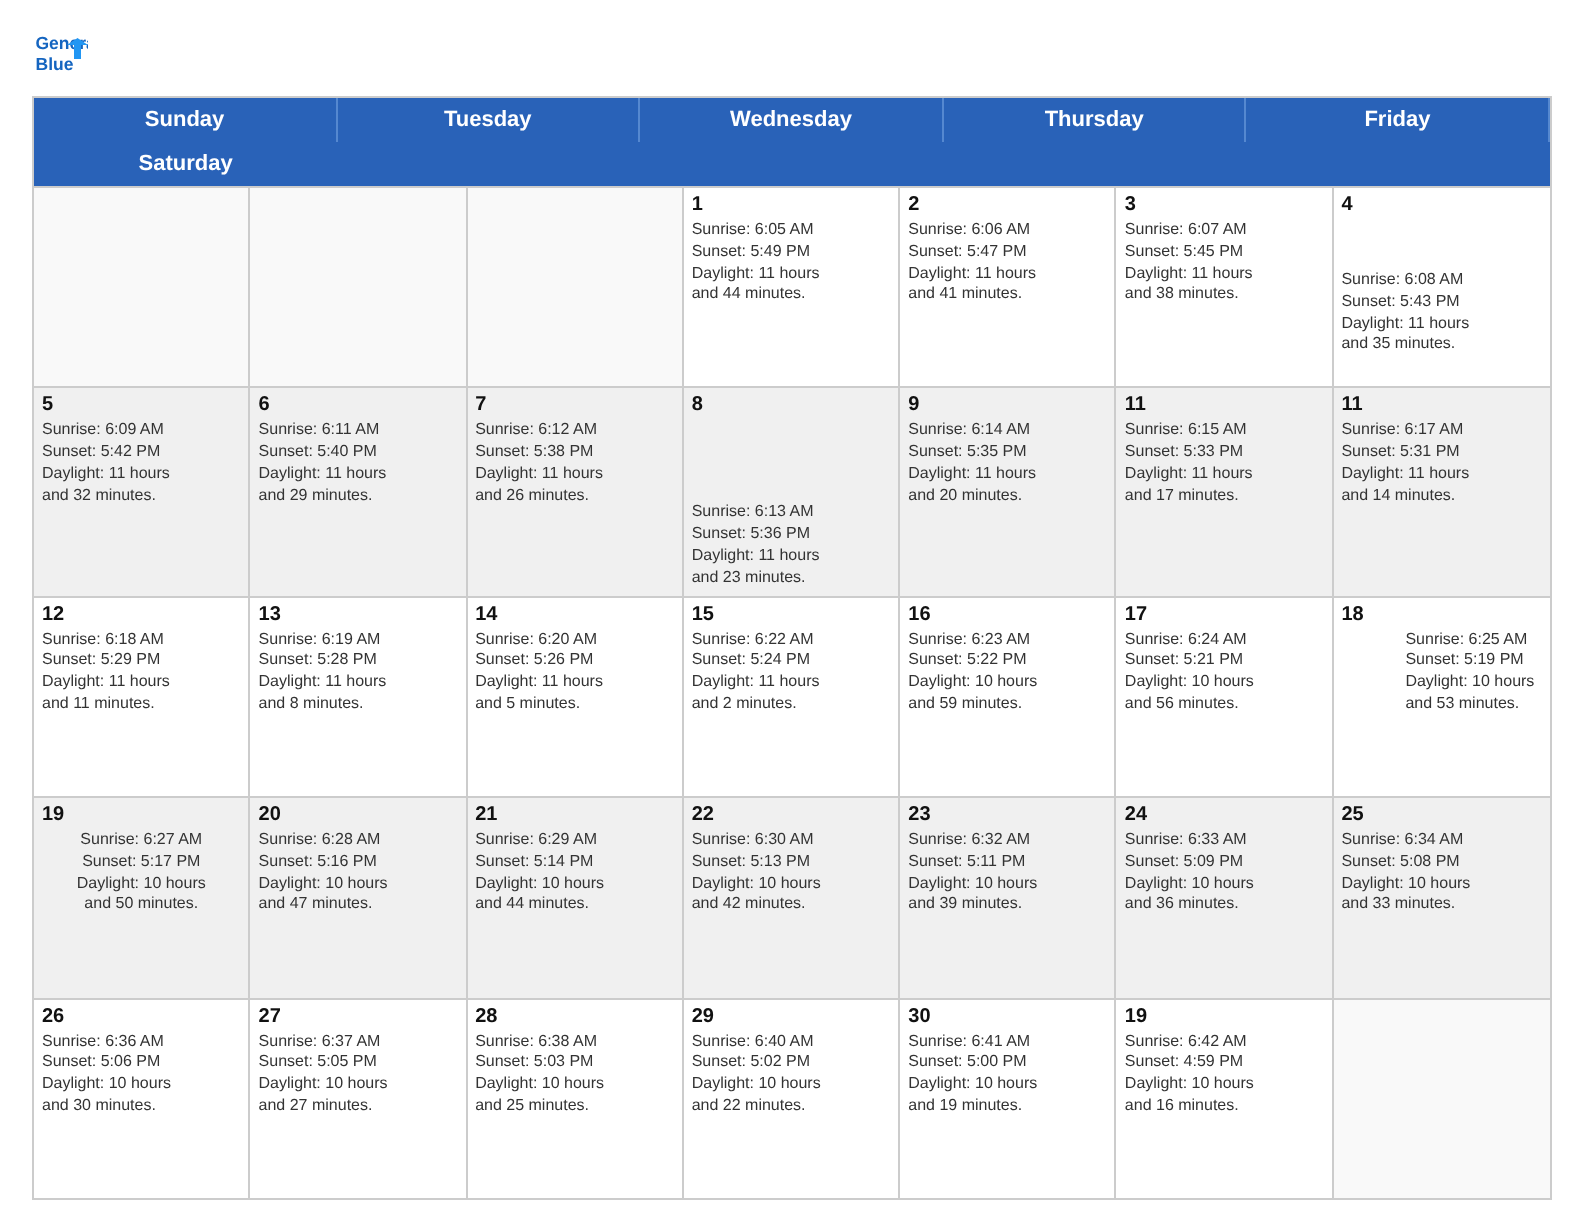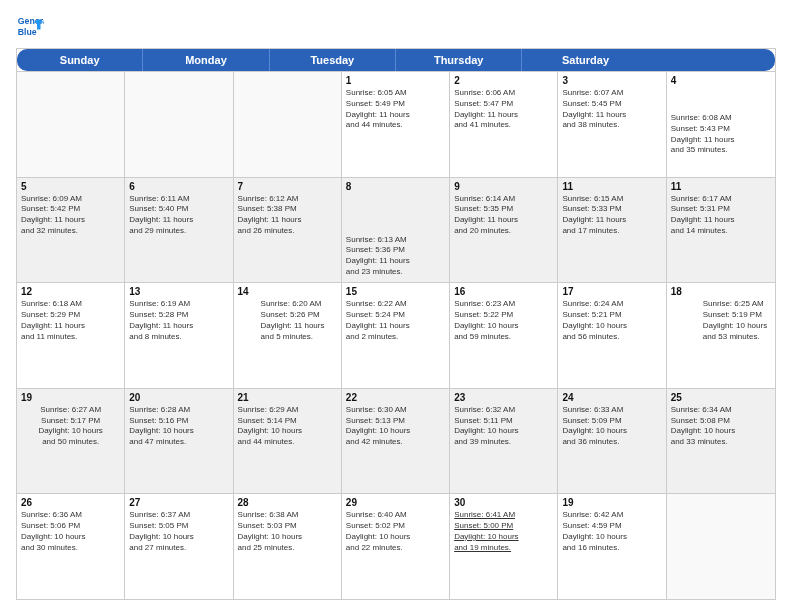--- a/index.html
+++ b/index.html
@@ -45,23 +45,22 @@
       color: #555;
     }
     .calendar {
       flex: 1;
       display: flex;
       flex-direction: column;
       border: 1px solid #ccc;
     }
     .cal-header {
       display: grid;
-      grid-template-columns: repeat(6, 1fr);
+      grid-template-columns: repeat(5, 1fr);
       background: #2962B8;
-      border-radius: 10px;
     }
     .cal-header-cell {
       color: #fff;
       font-size: 11px;
       font-weight: bold;
       text-align: center;
       padding: 5px 2px;
       border-right: 1px solid #5588d0;
     }
     .cal-header-cell:last-child { border-right: none; }
@@ -113,23 +112,24 @@
     </div>
     <div class="title-block">
       <div class="month-title"></div>
       <div class="subtitle"></div>
     </div>
   </div>
 
   <div class="calendar">
     <div class="cal-header">
     <div class="cal-header-cell">Sunday</div>
-        <div class="cal-header-cell">Monday</div>
         <div class="cal-header-cell">Tuesday</div>
+        <div class="cal-header-cell">Wednesday</div>
         <div class="cal-header-cell">Thursday</div>
+        <div class="cal-header-cell">Friday</div>
         <div class="cal-header-cell">Saturday</div>
       </div>
     <div class="cal-body">
     <div class="cal-row">
           <div class="cal-cell empty"></div>
           <div class="cal-cell empty"></div>
           <div class="cal-cell empty"></div>
           <div class="cal-cell">
             <div class="day-num">1</div>
             <div class="cell-info" style="white-space: pre-line;">Sunrise: 6:05 AM
@@ -220,21 +220,21 @@
           </div>
           <div class="cal-cell">
             <div class="day-num">13</div>
             <div class="cell-info" style="white-space: pre-line;">Sunrise: 6:19 AM
 Sunset: 5:28 PM
 Daylight: 11 hours
 and 8 minutes.</div>
           </div>
           <div class="cal-cell">
             <div class="day-num">14</div>
-            <div class="cell-info" style="white-space: pre-line; margin-left: 23px;">Sunrise: 6:20 AM
+            <div class="cell-info" style="white-space: pre-line;">Sunrise: 6:20 AM
 Sunset: 5:26 PM
 Daylight: 11 hours
 and 5 minutes.</div>
           </div>
           <div class="cal-cell">
             <div class="day-num">15</div>
             <div class="cell-info" style="white-space: pre-line;">Sunrise: 6:22 AM
 Sunset: 5:24 PM
 Daylight: 11 hours
 and 2 minutes.</div>
@@ -336,21 +336,21 @@
           </div>
           <div class="cal-cell">
             <div class="day-num">29</div>
             <div class="cell-info" style="white-space: pre-line;">Sunrise: 6:40 AM
 Sunset: 5:02 PM
 Daylight: 10 hours
 and 22 minutes.</div>
           </div>
           <div class="cal-cell">
             <div class="day-num">30</div>
-            <div class="cell-info" style="white-space: pre-line; text-decoration: underline;">Sunrise: 6:41 AM
+            <div class="cell-info" style="white-space: pre-line;">Sunrise: 6:41 AM
 Sunset: 5:00 PM
 Daylight: 10 hours
 and 19 minutes.</div>
           </div>
           <div class="cal-cell">
             <div class="day-num">19</div>
             <div class="cell-info" style="white-space: pre-line;">Sunrise: 6:42 AM
 Sunset: 4:59 PM
 Daylight: 10 hours
 and 16 minutes.</div>

